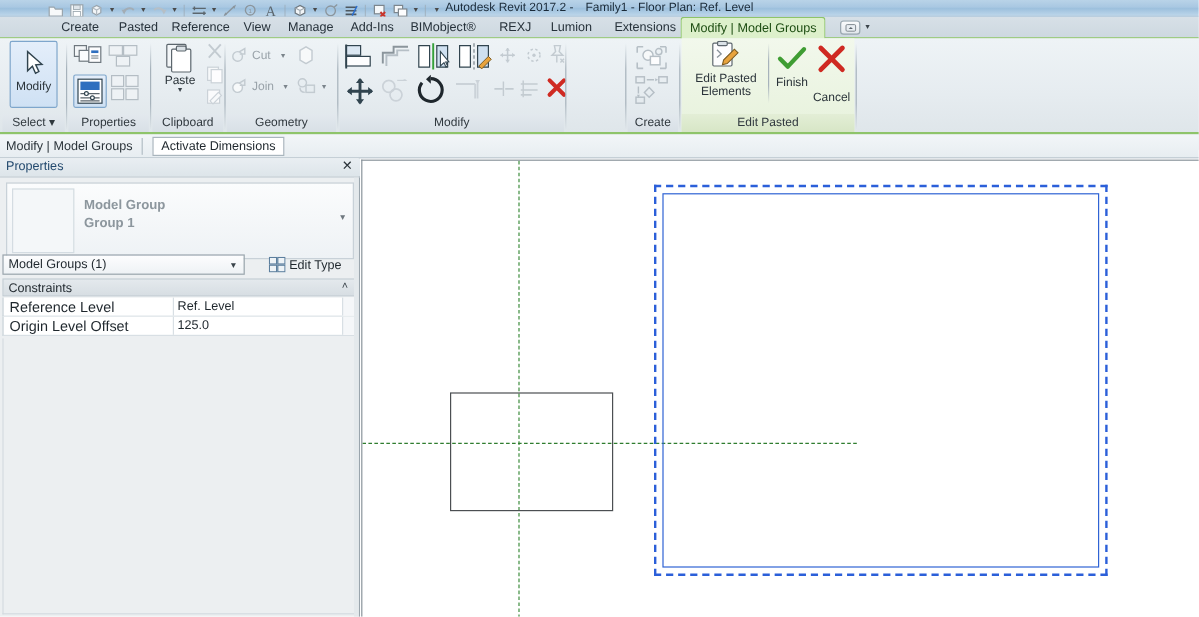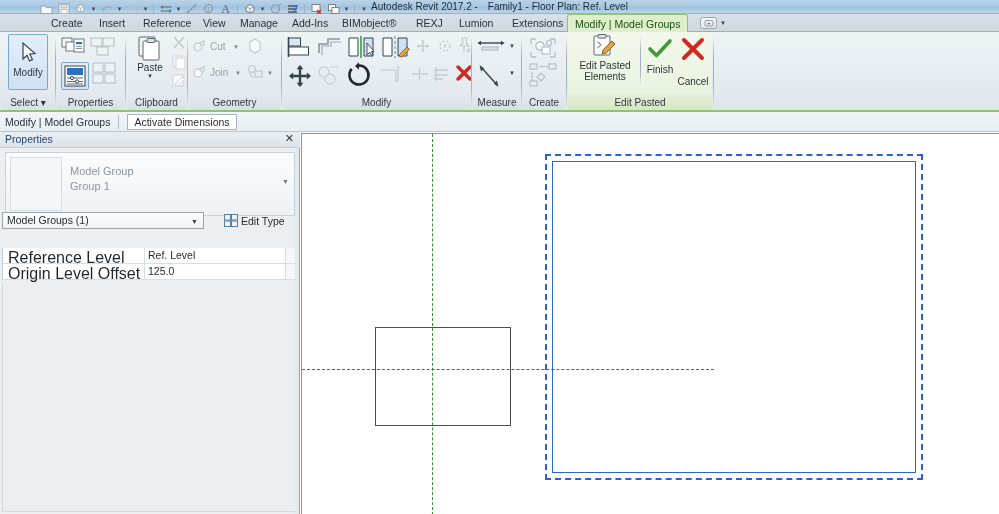--- a/index.html
+++ b/index.html
@@ -128,20 +128,21 @@
     background: linear-gradient(to bottom,#e9eef2,#dde5ea);
     border-bottom: 1px solid #c3cdd4;
   }
   .propshdr .ptitle { position: absolute; left: 5px; top: 1px; font-size: 10.5px; color: #23496e; }
   .propshdr .pclose { position: absolute; right: 6px; top: 0px; font-size: 11px; color: #2b343a; }
 
   .propcard {
     position: absolute; left: 5px; top: 20px; width: 290px; height: 64px;
     background: linear-gradient(to bottom,#fbfcfd,#eef2f5);
     border: 1px solid #c8d1d8;
+    font-weight: bold;
   }
   .propcard .thumb {
     position: absolute; left: 4px; top: 4px; width: 52px; height: 54px;
     background: #f4f7f9; border: 1px solid #d4dce2;
   }
   .propcard .ct1 { position: absolute; left: 64px; top: 12px; font-size: 11px; color: #8c969d; }
   .propcard .ct2 { position: absolute; left: 64px; top: 27px; font-size: 11px; color: #8c969d; }
   .propcard .cdrop { position: absolute; right: 5px; top: 25px; font-size: 7px; color: #6f787f; }
 
   .typesel {
@@ -163,21 +164,21 @@
     border: 1px solid #c3cdd4;
   }
   .grouphdr .glbl { position: absolute; left: 4px; top: 1px; font-size: 10.5px; color: #1f272d; }
   .grouphdr .gchev { position: absolute; right: 5px; top: 0px; font-size: 9px; color: #3a434a; }
 
   .prow {
     position: absolute; left: 2px; width: 294px; height: 16px;
     border-left: 1px solid #c3cdd4; border-right: 1px solid #c3cdd4;
     border-bottom: 1px solid #d8dfe4; background: #ffffff;
   }
-  .prow .pk { position: absolute; left: 5px; top: 1px; font-size: 16px; color: #1f272d; }
+  .prow .pk { position: absolute; left: 5px; top: 1px; font-size: 12px; color: #1f272d; }
   .prow .pv { position: absolute; left: 145px; top: 1px; font-size: 10.5px; color: #1f272d; }
   .prow .pvcell {
     position: absolute; left: 141px; top: 0; width: 143px; height: 15px;
     border-left: 1px solid #d8dfe4;
   }
   .prow .pend {
     position: absolute; right: 0; top: 0; width: 10px; height: 15px;
     border-left: 1px solid #d8dfe4; background: #f5f7f9;
   }
 
@@ -316,21 +317,21 @@
     </div>
     <div class="qcaret">▼</div>
     <div class="qsep"></div>
     <div class="qcaret" style="width:12px">▼</div>
   </div>
 
   <div class="ribbon">
 
     <div class="tabbar">
       <div class="tab" style="left:44px">Create</div>
-      <div class="tab" style="left:92px">Insert</div>
+      <div class="tab" style="left:92px">Pasted</div>
       <div class="tab" style="left:136px">Reference</div>
       <div class="tab" style="left:196px">View</div>
       <div class="tab" style="left:233px">Manage</div>
       <div class="tab" style="left:285px">Add-Ins</div>
       <div class="tab" style="left:335px">BIMobject®</div>
       <div class="tab" style="left:409px">REXJ</div>
       <div class="tab" style="left:452px">Lumion</div>
       <div class="tab" style="left:505px">Extensions</div>
       <div class="tab active" style="left:567px">Modify | Model Groups</div>
       <div class="panelcollapse" style="left:700px">
@@ -561,40 +562,20 @@
           <div class="gicon" style="left:172px; top:32px">
             <svg width="18" height="18" viewBox="0 0 18 18">
                 <path d="M3 3 15 15M15 3 3 15" stroke="#cf2a22" stroke-width="3.4" stroke-linecap="round"></path>
               </svg>
           </div>
         </div>
         <div class="plabel">Modify</div>
       </div>
       <div class="psep" style="left:471px"></div>
 
-      <div class="panel" style="left:473px; width:48px">
-        <div class="pbody">
-          <div class="gicon" style="left:3px; top:7px">
-            <svg width="30" height="16" viewBox="0 0 30 16">
-                <path d="M3 4h24" stroke="#31444f" stroke-width="1.4"></path>
-                <path d="M1.4 4 5 1.8v4.4zM28.6 4 25 1.8v4.4z" fill="#31444f"></path>
-                <rect x="6" y="8" width="16" height="3" fill="#dfe5ea" stroke="#9aa5ad" stroke-width=".8"></rect>
-              </svg>
-          </div>
-          <div class="gicon caret on" style="left:36px; top:11px">▼</div>
-          <div class="gicon" style="left:4px; top:32px">
-            <svg width="26" height="24" viewBox="0 0 26 24">
-                <path d="M4 3 20 21" stroke="#31444f" stroke-width="1.4"></path>
-                <path d="M2.6 1.2 7 4.2 4 7.4zM21.4 22.8 17 19.8l3-3.2z" fill="#31444f"></path>
-              </svg>
-          </div>
-          <div class="gicon caret on" style="left:36px; top:38px">▼</div>
-        </div>
-        <div class="plabel">Measure</div>
-      </div>
       <div class="psep" style="left:521px"></div>
 
       <div class="panel" style="left:523px; width:42px">
         <div class="pbody">
           <div class="gicon" style="left:6px; top:5px">
             <svg width="28" height="22" viewBox="0 0 28 22">
                 <path d="M2 2h5M2 2v5M26 2h-5M26 2v5M2 20h5M2 20v-5M26 20h-5M26 20v-5" stroke="#b6bfc6" stroke-width="1.3" fill="none"></path>
                 <circle cx="11" cy="9" r="4.2" fill="#f7f9fa" stroke="#b6bfc6" stroke-width="1.2"></circle>
                 <rect x="13" y="10" width="8" height="7" fill="#fdfdfe" stroke="#b6bfc6" stroke-width="1.2"></rect>
                 <circle cx="20" cy="6" r="2.6" fill="none" stroke="#b6bfc6" stroke-width="1.2"></circle>
@@ -676,20 +657,24 @@
     <div class="edittype">
       <svg width="14" height="13" viewBox="0 0 14 13">
           <rect x="0.5" y="0.5" width="6" height="5.5" fill="#eef3f7" stroke="#5c7f9e"></rect>
           <rect x="7.5" y="0.5" width="6" height="5.5" fill="#eef3f7" stroke="#5c7f9e"></rect>
           <rect x="0.5" y="7" width="6" height="5.5" fill="#eef3f7" stroke="#5c7f9e"></rect>
           <rect x="7.5" y="7" width="6" height="5.5" fill="#eef3f7" stroke="#5c7f9e"></rect>
         </svg>
       <span class="etlbl">Edit Type</span>
     </div>
 
+    <div class="grouphdr">
+      <span class="glbl">Constraints</span>
+      <span class="gchev">˄</span>
+    </div>
 
     <div class="prow" style="top:116px">
       <span class="pk">Reference Level</span>
       <div class="pvcell"></div>
       <span class="pv">Ref. Level</span>
       <div class="pend"></div>
     </div>
     <div class="prow" style="top:132px">
       <span class="pk">Origin Level Offset</span>
       <div class="pvcell"></div>

